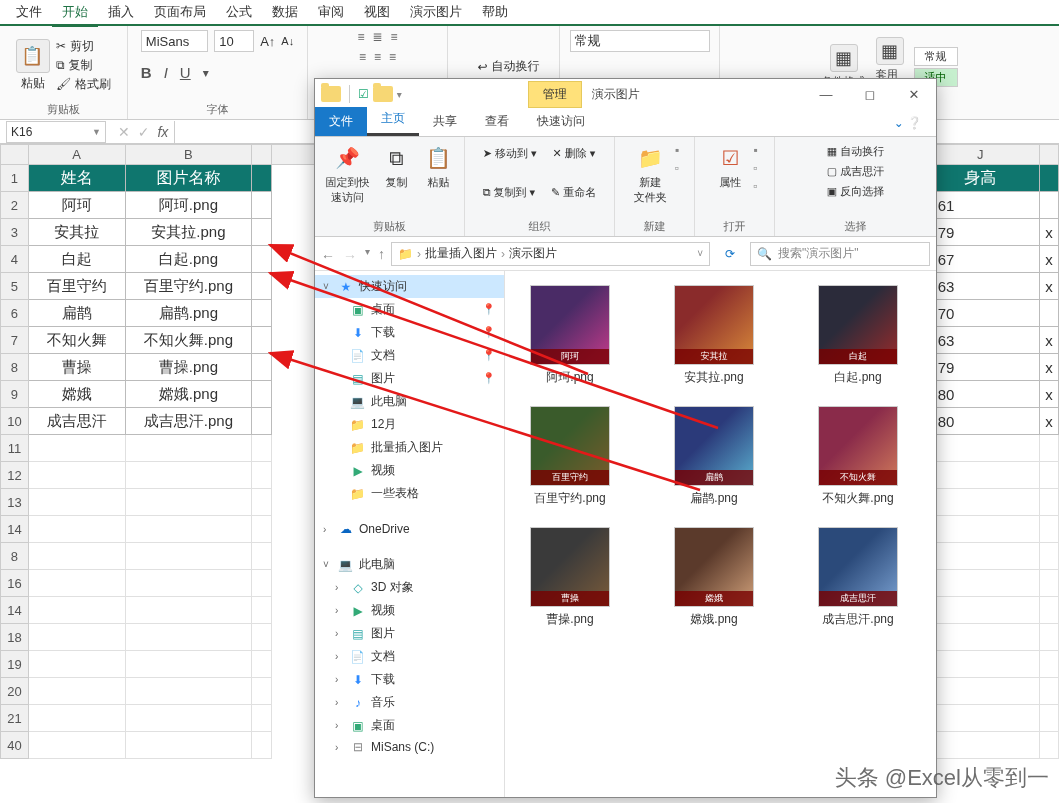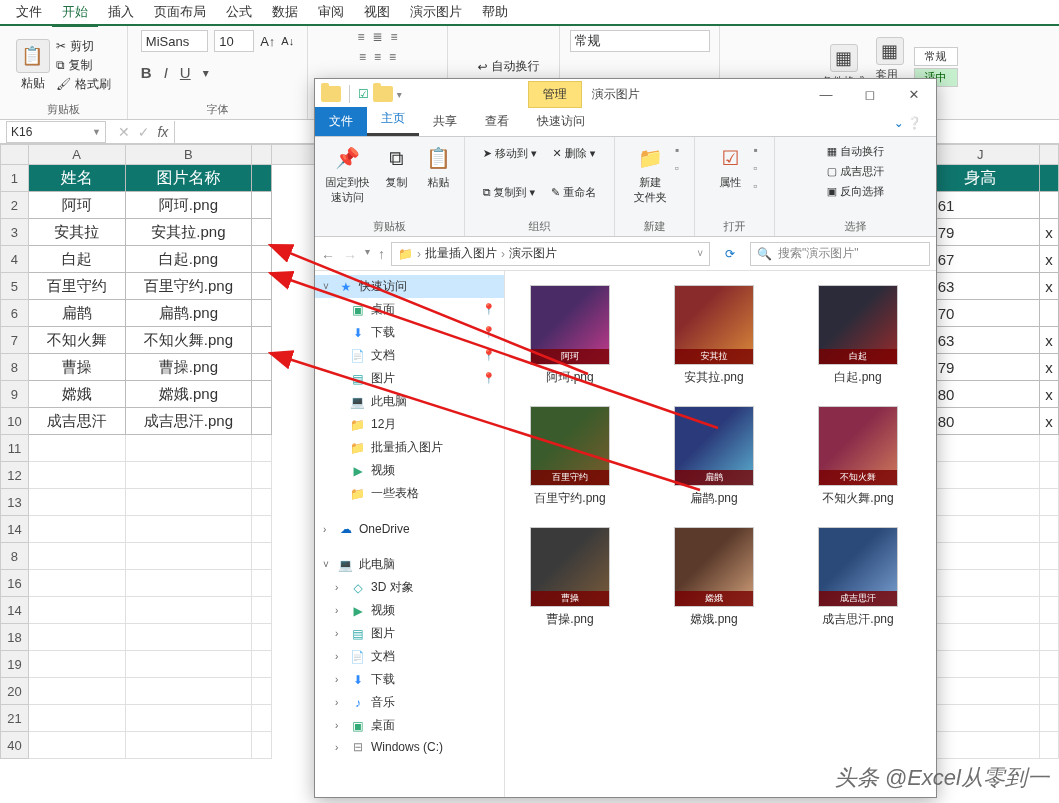--- a/index.html
+++ b/index.html
@@ -106,21 +106,21 @@
   .th5{background:linear-gradient(135deg,#2b3a7a 40%,#5bb0d0);} 
   .th6{background:linear-gradient(135deg,#8a2b4a 40%,#d07a5b);} 
   .th7{background:linear-gradient(135deg,#3a3a3a 40%,#7a5b3a);} 
   .th8{background:linear-gradient(135deg,#5b3a2b 40%,#d0a07a);} 
   .th9{background:linear-gradient(135deg,#2b4a7a 40%,#7aa0d0);} 
   .thumb .cap { position:absolute; bottom:0; left:0; right:0; background:rgba(120,0,0,0.8); text-align:center; padding:1px 0; font-size:9px;}
 
   
   svg.arrows { position:absolute; left:0; top:0; pointer-events:none; z-index:10;}
 
-  .watermark { position:absolute; right:10px; bottom:10px; font-size:22px; color:#555; font-style:italic; opacity:0.85; z-index:20;}
+  .watermark { position:absolute; right:10px; bottom:10px; font-size:22px; color:#555; opacity:0.85; z-index:20;}
 </style>
 </head>
 <body>
 
 <div class="excel-menu" id="excel-menu-bar">
     <span>文件</span>
     <span class="active">开始</span>
     <span>插入</span>
     <span>页面布局</span>
     <span>公式</span>
@@ -638,21 +638,21 @@
           <span class="exp">›</span>
           <span class="tic" style="color:#2f8bff;">♪</span>
           <span>音乐</span>
         </div><div class="node ind1">
           <span class="exp">›</span>
           <span class="tic" style="color:#3a7;">▣</span>
           <span>桌面</span>
         </div><div class="node ind1">
           <span class="exp">›</span>
           <span class="tic" style="color:#888;">⊟</span>
-          <span>Windows (C:)</span>
+          <span>MiSans (C:)</span>
         </div></div>
     <div class="ex-files" id="ex-files">
         <div class="file-item">
           <div class="thumb th1">
             <div class="cap">阿珂</div>
           </div>
           <span>阿珂.png</span>
         </div>
         <div class="file-item">
           <div class="thumb th2">

